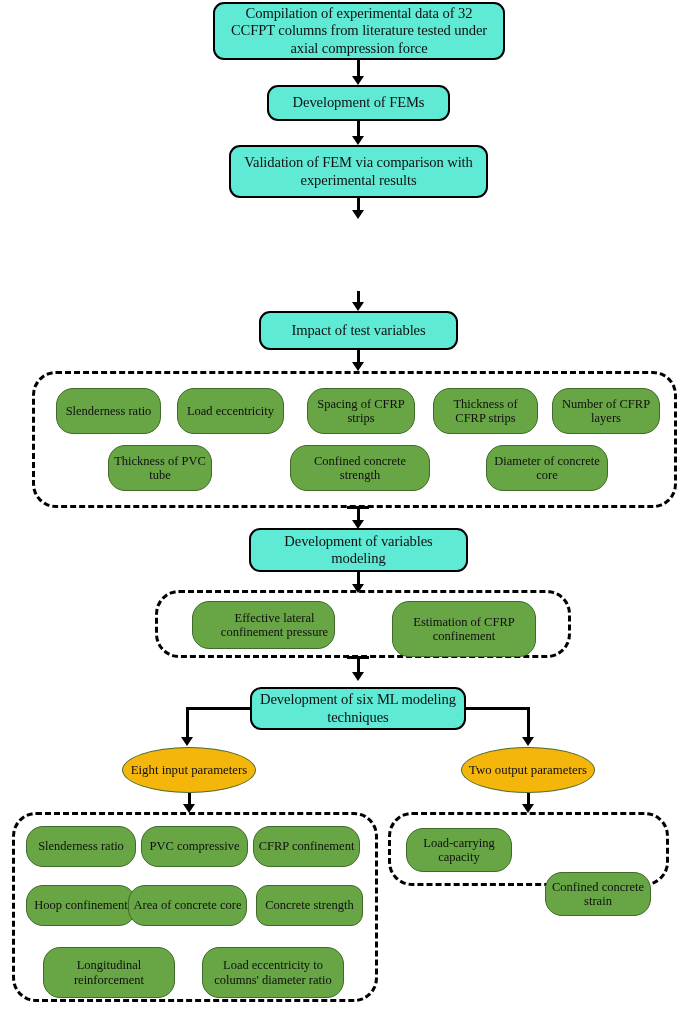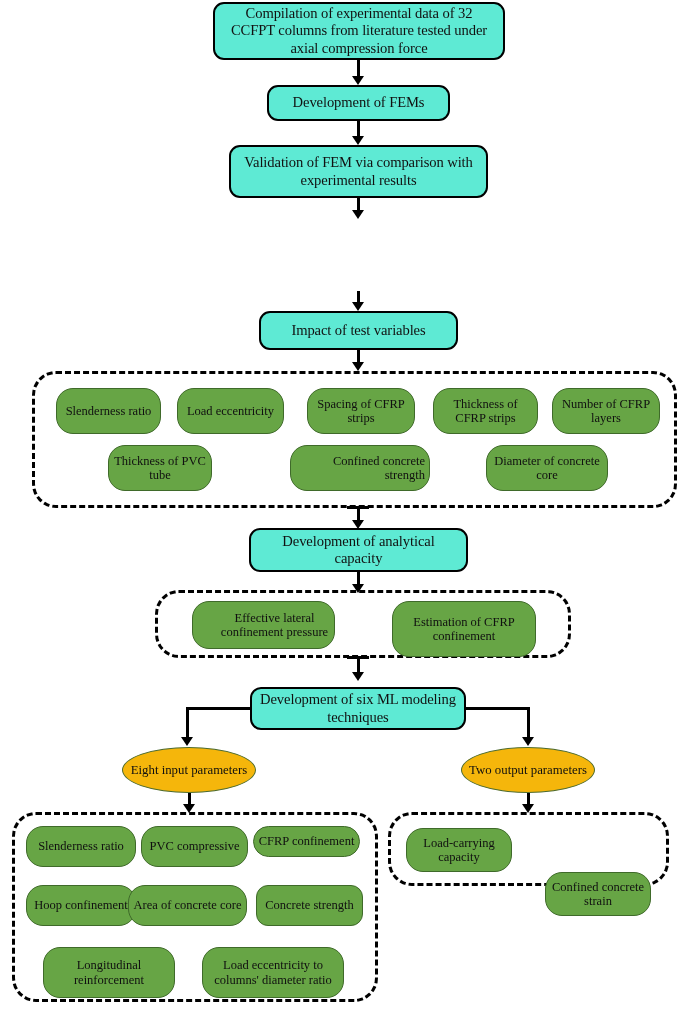--- a/index.html
+++ b/index.html
@@ -158,33 +158,33 @@
   <div class="pill" style="left:433px; top:388px; width:105px; height:46px;">
     <span>Thickness of CFRP strips</span>
   </div>
   <div class="pill" style="left:552px; top:388px; width:108px; height:46px;">
     <span>Number of CFRP layers</span>
   </div>
 
   <div class="pill" style="left:108px; top:445px; width:104px; height:46px;">
     <span>Thickness of PVC tube</span>
   </div>
-  <div class="pill" style="left:290px; top:445px; width:140px; height:46px;text-align:right;">
+  <div class="pill" style="left:290px; top:445px; width:140px; height:46px;">
     <span>Confined concrete strength</span>
   </div>
   <div class="pill" style="left:486px; top:445px; width:122px; height:46px;">
     <span>Diameter of concrete core</span>
   </div>
 
   <div class="tee" style="left:347px; top:506px; width:22px;"></div>
   <div class="vline" style="left:357px; top:506px; height:16px;"></div>
   <div class="arrowhead" style="left:352px; top:520px;"></div>
 
   <div class="proc" style="left:249px; top:528px; width:219px; height:44px;">
-    <span>Development of analytical capacity</span>
+    <span>Development of variables modeling</span>
   </div>
 
   <div class="vline" style="left:357px; top:572px; height:14px;"></div>
   <div class="arrowhead" style="left:352px; top:584px;"></div>
 
   <div class="group" style="left:155px; top:590px; width:416px; height:68px;"></div>
 
   <div class="pill" style="left:192px; top:601px; width:143px; height:48px;padding-left:26px;">
     <span>Effective lateral confinement pressure</span>
   </div>
@@ -222,21 +222,21 @@
   <div class="arrowhead" style="left:522px; top:804px;"></div>
 
   <div class="group" style="left:12px; top:812px; width:366px; height:190px;"></div>
 
   <div class="pill" style="left:26px; top:826px; width:110px; height:41px;">
     <span>Slenderness ratio</span>
   </div>
   <div class="pill" style="left:141px; top:826px; width:107px; height:41px;">
     <span>PVC compressive</span>
   </div>
-  <div class="pill" style="left:253px; top:826px; width:107px; height:31px;text-align:right;">
+  <div class="pill" style="left:253px; top:826px; width:107px; height:41px;text-align:right;">
     <span>CFRP confinement</span>
   </div>
 
   <div class="pill" style="left:26px; top:885px; width:110px; height:41px;">
     <span>Hoop confinement</span>
   </div>
   <div class="pill" style="left:128px; top:885px; width:119px; height:41px;">
     <span>Area of concrete core</span>
   </div>
   <div class="pill" style="left:256px; top:885px; width:107px; height:41px;border-radius:12px;">

